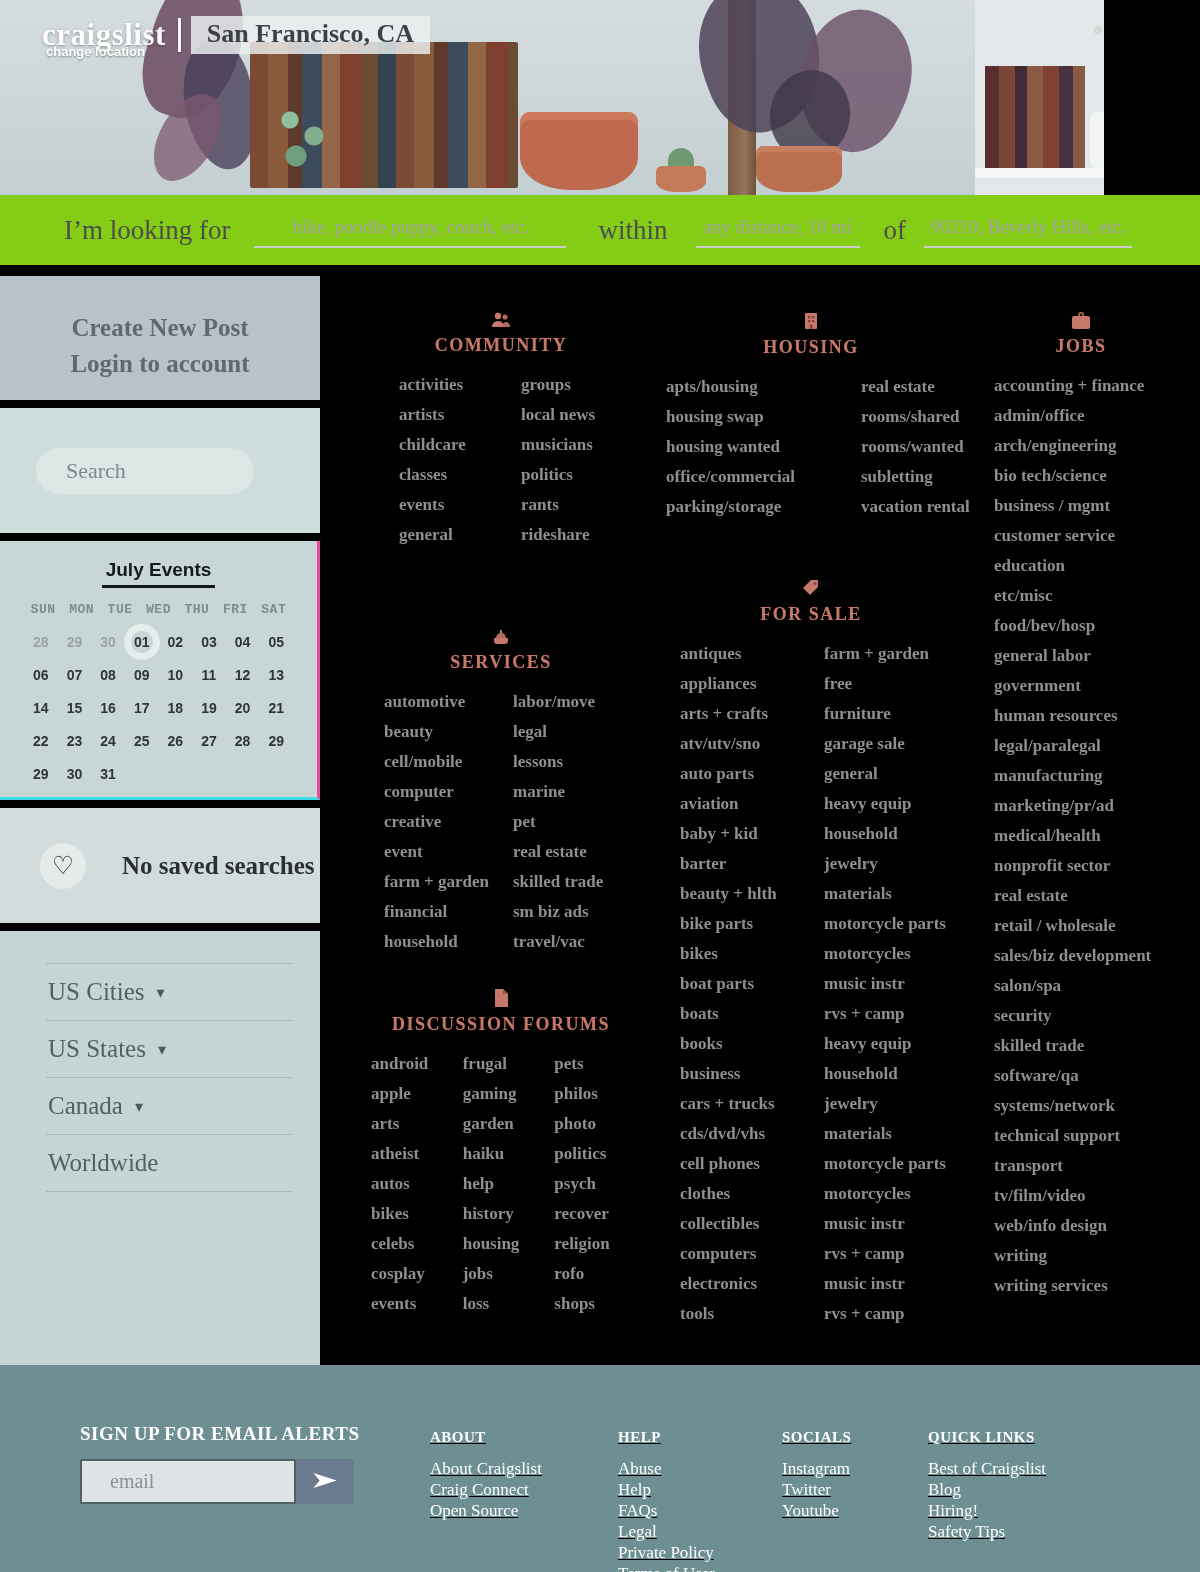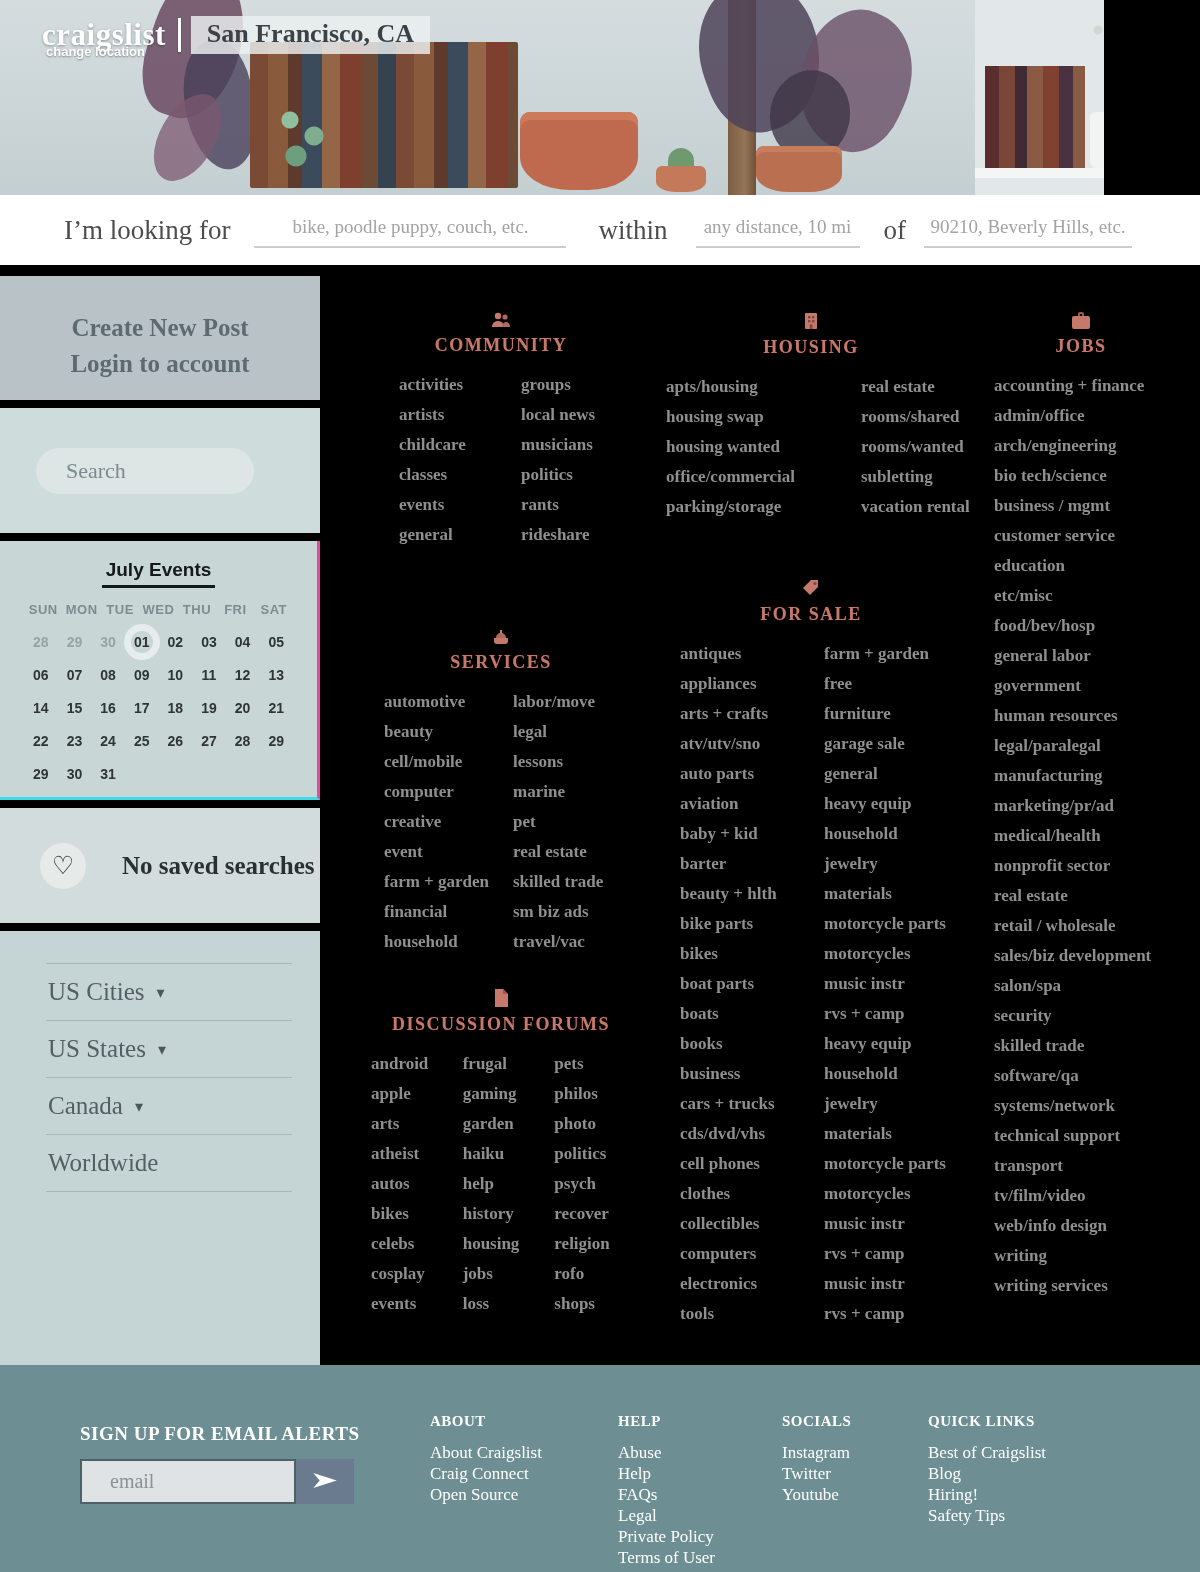--- a/index.html
+++ b/index.html
@@ -35,21 +35,21 @@
   .shelf-board { left:975px; top:168px; width:225px; height:10px; background:#f4f6f6; }
 
   .logo-row { position:absolute; left:42px; top:16px; display:flex; align-items:center; z-index:5; }
   .logo { font-size:31px; font-weight:bold; color:#fff; letter-spacing:.5px; text-shadow:0 1px 3px rgba(0,0,0,.35); }
   .logo-bar { width:3px; height:34px; background:#fff; margin:0 10px 0 12px; box-shadow:0 1px 2px rgba(0,0,0,.3); }
   .loc-chip { font-size:26px; font-weight:bold; color:#3b4147; background:rgba(235,240,240,.82); padding:3px 16px 5px; }
   .change-loc { position:absolute; left:46px; top:44px; z-index:5; font-family:"Liberation Sans",sans-serif;
                 font-size:13px; font-weight:bold; color:#fff; text-shadow:0 1px 2px rgba(0,0,0,.4); }
 
   
-  .searchrow { position:absolute; left:0; top:195px; width:1200px; height:70px; background:#ffffff;
+  .searchrow { position:absolute; left:0; top:195px; width:1200px; height:70px; background:#84cc16;
                display:flex; align-items:center; padding-left:64px; }
   .sr-label { font-size:27px; color:#4c4c4c; }
   .sr-input { background:transparent; border:none; border-bottom:2px solid #cdcdcd; outline:none;
               font-family:"Liberation Serif",serif; font-size:19px; color:#555; text-align:center; padding:4px 6px 8px; }
   .sr-input::placeholder { color:#a3a3a3; }
   .sr-query { width:312px; margin-left:24px; }
   .sr-dist  { width:164px; margin-left:28px; }
   .sr-zip   { width:208px; margin-left:18px; }
   .ml32 { margin-left:32px; } .ml24 { margin-left:24px; }
 
@@ -61,21 +61,21 @@
   .acct-link { font-size:25px; font-weight:bold; color:#5d6a70; line-height:36px; cursor:pointer; }
   .box-search { height:125px; background:#cfdcdc; display:flex; align-items:center; padding-left:36px; }
   .side-search { width:218px; height:46px; border:none; outline:none; border-radius:23px; background:#dde5e5;
                  font-family:"Liberation Serif",serif; font-size:22px; color:#6d7c80; padding-left:30px; }
   .side-search::placeholder { color:#7b8a8d; }
   .box-cal { height:259px; background:#c9d6d6; border-right:3px solid #ec4899; border-bottom:3px solid #3fd9e8;
              padding:18px 24px 0; }
   .cal-title { font-family:"Liberation Sans",sans-serif; font-weight:bold; font-size:19px; color:#16191b;
                width:fit-content; margin:0 auto 14px; padding:0 4px 4px; border-bottom:3px solid #16191b; }
   .cal-days { display:grid; grid-template-columns:repeat(7,1fr); margin-bottom:14px; }
-  .cal-day { font-family:Liberation Sans, sans-serif; font-weight:bold; font-size:13px; letter-spacing:.5px;
+  .cal-day { font-family:Liberation Mono, monospace; font-weight:bold; font-size:13px; letter-spacing:.5px;
              color:#7f8c8f; text-align:center; }
   .cal-dates { display:grid; grid-template-columns:repeat(8,1fr); row-gap:11px; }
   .cal-date { font-family:"Liberation Sans",sans-serif; font-weight:bold; font-size:14px; color:#2f3437;
               width:22px; height:22px; line-height:22px; text-align:center; justify-self:center; cursor:pointer; }
   .cal-date.muted { color:#99a3a5; }
   .cal-date.today { box-shadow:0 0 0 7px rgba(255,255,255,.55); border-radius:50%; }
   .box-saved { height:115px; background:#d3dcdc; display:flex; align-items:center; padding-left:40px; }
   .heart-circle { width:46px; height:46px; border-radius:50%; background:#e6ebea; display:flex;
                   align-items:center; justify-content:center; }
   .heart-circle::before { content:"♡"; font-size:25px; color:#23282b; }
@@ -112,21 +112,21 @@
   .footer { position:absolute; left:0; top:1365px; width:1200px; height:207px; background:#6d8f93;
             display:flex; }
   .signup { width:430px; padding:58px 0 0 80px; }
   .signup-title { font-size:19px; font-weight:bold; letter-spacing:.5px; color:#fff; margin-bottom:14px; }
   .signup-row { display:flex; }
   .email-input { width:216px; height:45px; background:#dfe3e5; border:2px solid #4e6166; outline:none;
                  font-family:"Liberation Serif",serif; font-size:20px; color:#555; padding-left:28px; }
   .email-input::placeholder { color:#8a9296; }
   .send-btn { width:58px; height:45px; background:#6a7b90; border:none; cursor:pointer;
               display:flex; align-items:center; justify-content:center; }
-  .fcols { display:flex; padding-top:48px; }
+  .fcols { display:flex; padding-top:64px;text-decoration:underline; }
   .fcol1 { width:188px; } .fcol2 { width:164px; } .fcol3 { width:146px; } .fcol4 { width:200px; }
   .fcol-title { font-size:15px; font-weight:bold; letter-spacing:.5px; color:#fff; margin-bottom:12px; }
   .flink { display:block; font-size:17px; color:#fff; line-height:21px; cursor:pointer; }
 </style>
 </head>
 <body>
 
 <div class="page">
 
   <div class="banner">

